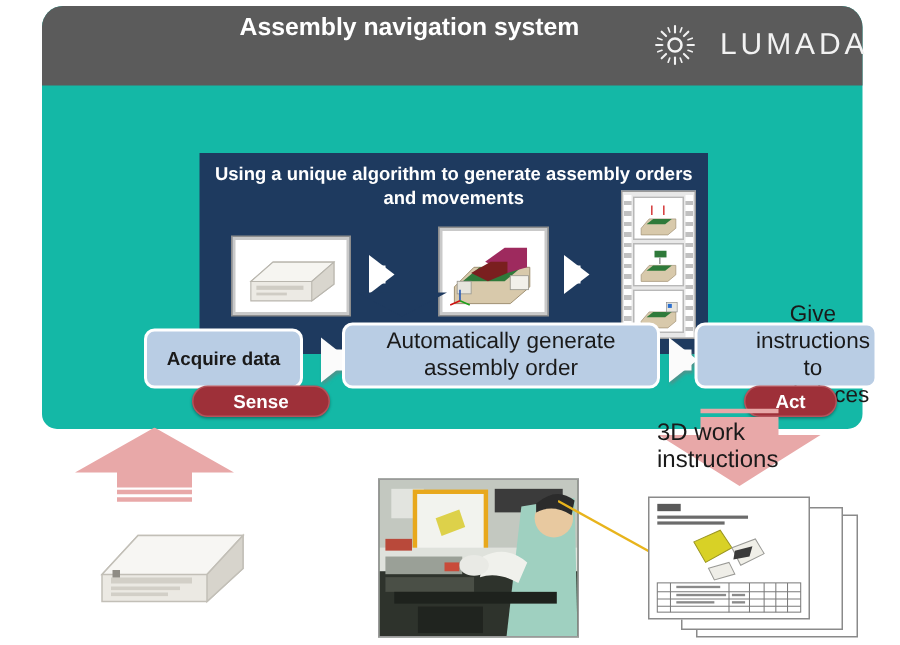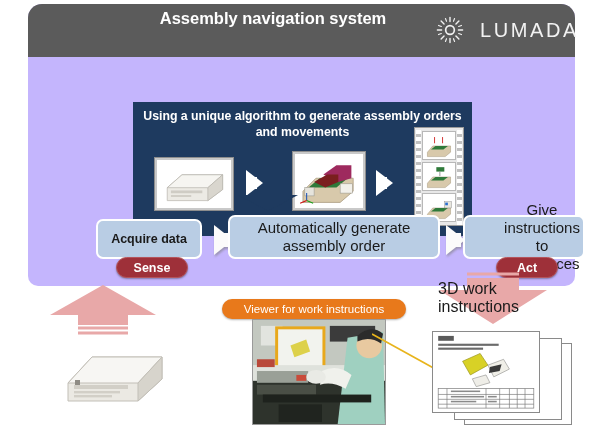--- a/index.html
+++ b/index.html
@@ -7,21 +7,21 @@
     width: 600px; height: 430px;
     background: #ffffff;
     font-family: "Liberation Sans", sans-serif;
     overflow: hidden;
   }
   #root { position: relative; width: 600px; height: 430px; background: #fff; }
 
   
   .panel {
     position: absolute; left: 28px; top: 4px; width: 547px; height: 282px;
-    background: #c4b5fd; border-radius: 14px 14px 10px 10px;
+    background: #14b8a6; border-radius: 14px 14px 10px 10px;
   }
   .panel-header {
     position: absolute; left: 0; top: 0; width: 547px; height: 53px;
     background: #5b5b5b; border-radius: 14px 14px 0 0;
     display: flex; align-items: center;
   }
   .header-title {
     position: absolute; left: 110px; top: 4px; width: 270px;
     color: #ffffff; font-size: 16.5px; font-weight: bold;
     text-align: center; line-height: 1.25;
@@ -118,21 +118,21 @@
   .ba1 { left: 186px; top: 221px; }
   .ba2 { left: 418px; top: 221px; }
 
   .pill {
     position: absolute; background: #9e3039; border-radius: 11px;
     color: #ffffff; font-size: 12.5px; font-weight: bold;
     display: flex; align-items: center; justify-content: center;
     box-shadow: 0 1px 2px rgba(0,0,0,0.35);
     border: 1px solid #b4545c;
   }
-  .pill-sense { left: 88px;  top: 253px; width: 72px;  height: 21px; }
+  .pill-sense { left: 100px;  top: 253px; width: 92px;  height: 21px; }
   .pill-think { left: 269px; top: 253px; width: 68px;  height: 21px; }
   .pill-act   { left: 468px; top: 253px; width: 62px;  height: 21px; }
 
   
   .pink-up {
     position: absolute; left: 48px; top: 285px; width: 110px; height: 50px;
   }
   .pink-down {
     position: absolute; left: 437px; top: 272px; width: 112px; height: 52px;
   }
@@ -297,21 +297,20 @@
   </div>
 
   <div class="pink-down">
     <svg viewBox="0 0 112 52" width="100%" height="100%">
       <polygon points="56,52 110,18 82,18 82,6 30,6 30,18 2,18" fill="#e8a8a8"></polygon>
       <line x1="30" y1="2" x2="82" y2="2" stroke="#e8a8a8" stroke-width="3"></line>
     </svg>
   </div>
   <div class="arrow-label lbl-work">3D work instructions</div>
 
-  <div class="badge">Viewer for work instructions</div>
 
   <div class="device-img">
     <svg viewBox="0 0 116 62" width="100%" height="100%">
       <polygon points="10,40 34,14 104,14 104,36 80,58 10,58" fill="#ebe9e3" stroke="#c2bfb7" stroke-width="1"></polygon>
       <polygon points="10,40 34,14 104,14 80,40" fill="#f7f6f3" stroke="#c2bfb7" stroke-width="1"></polygon>
       <polygon points="80,40 104,14 104,36 80,58" fill="#d7d4cc" stroke="#c2bfb7" stroke-width="1"></polygon>
       <rect x="16" y="42" width="54" height="4" fill="#d2cfc7"></rect>
       <rect x="16" y="48" width="46" height="2.4" fill="#d2cfc7"></rect>
       <rect x="16" y="52" width="38" height="2.4" fill="#d2cfc7"></rect>
       <rect x="17" y="37" width="5" height="5" fill="#8f8c85"></rect>

